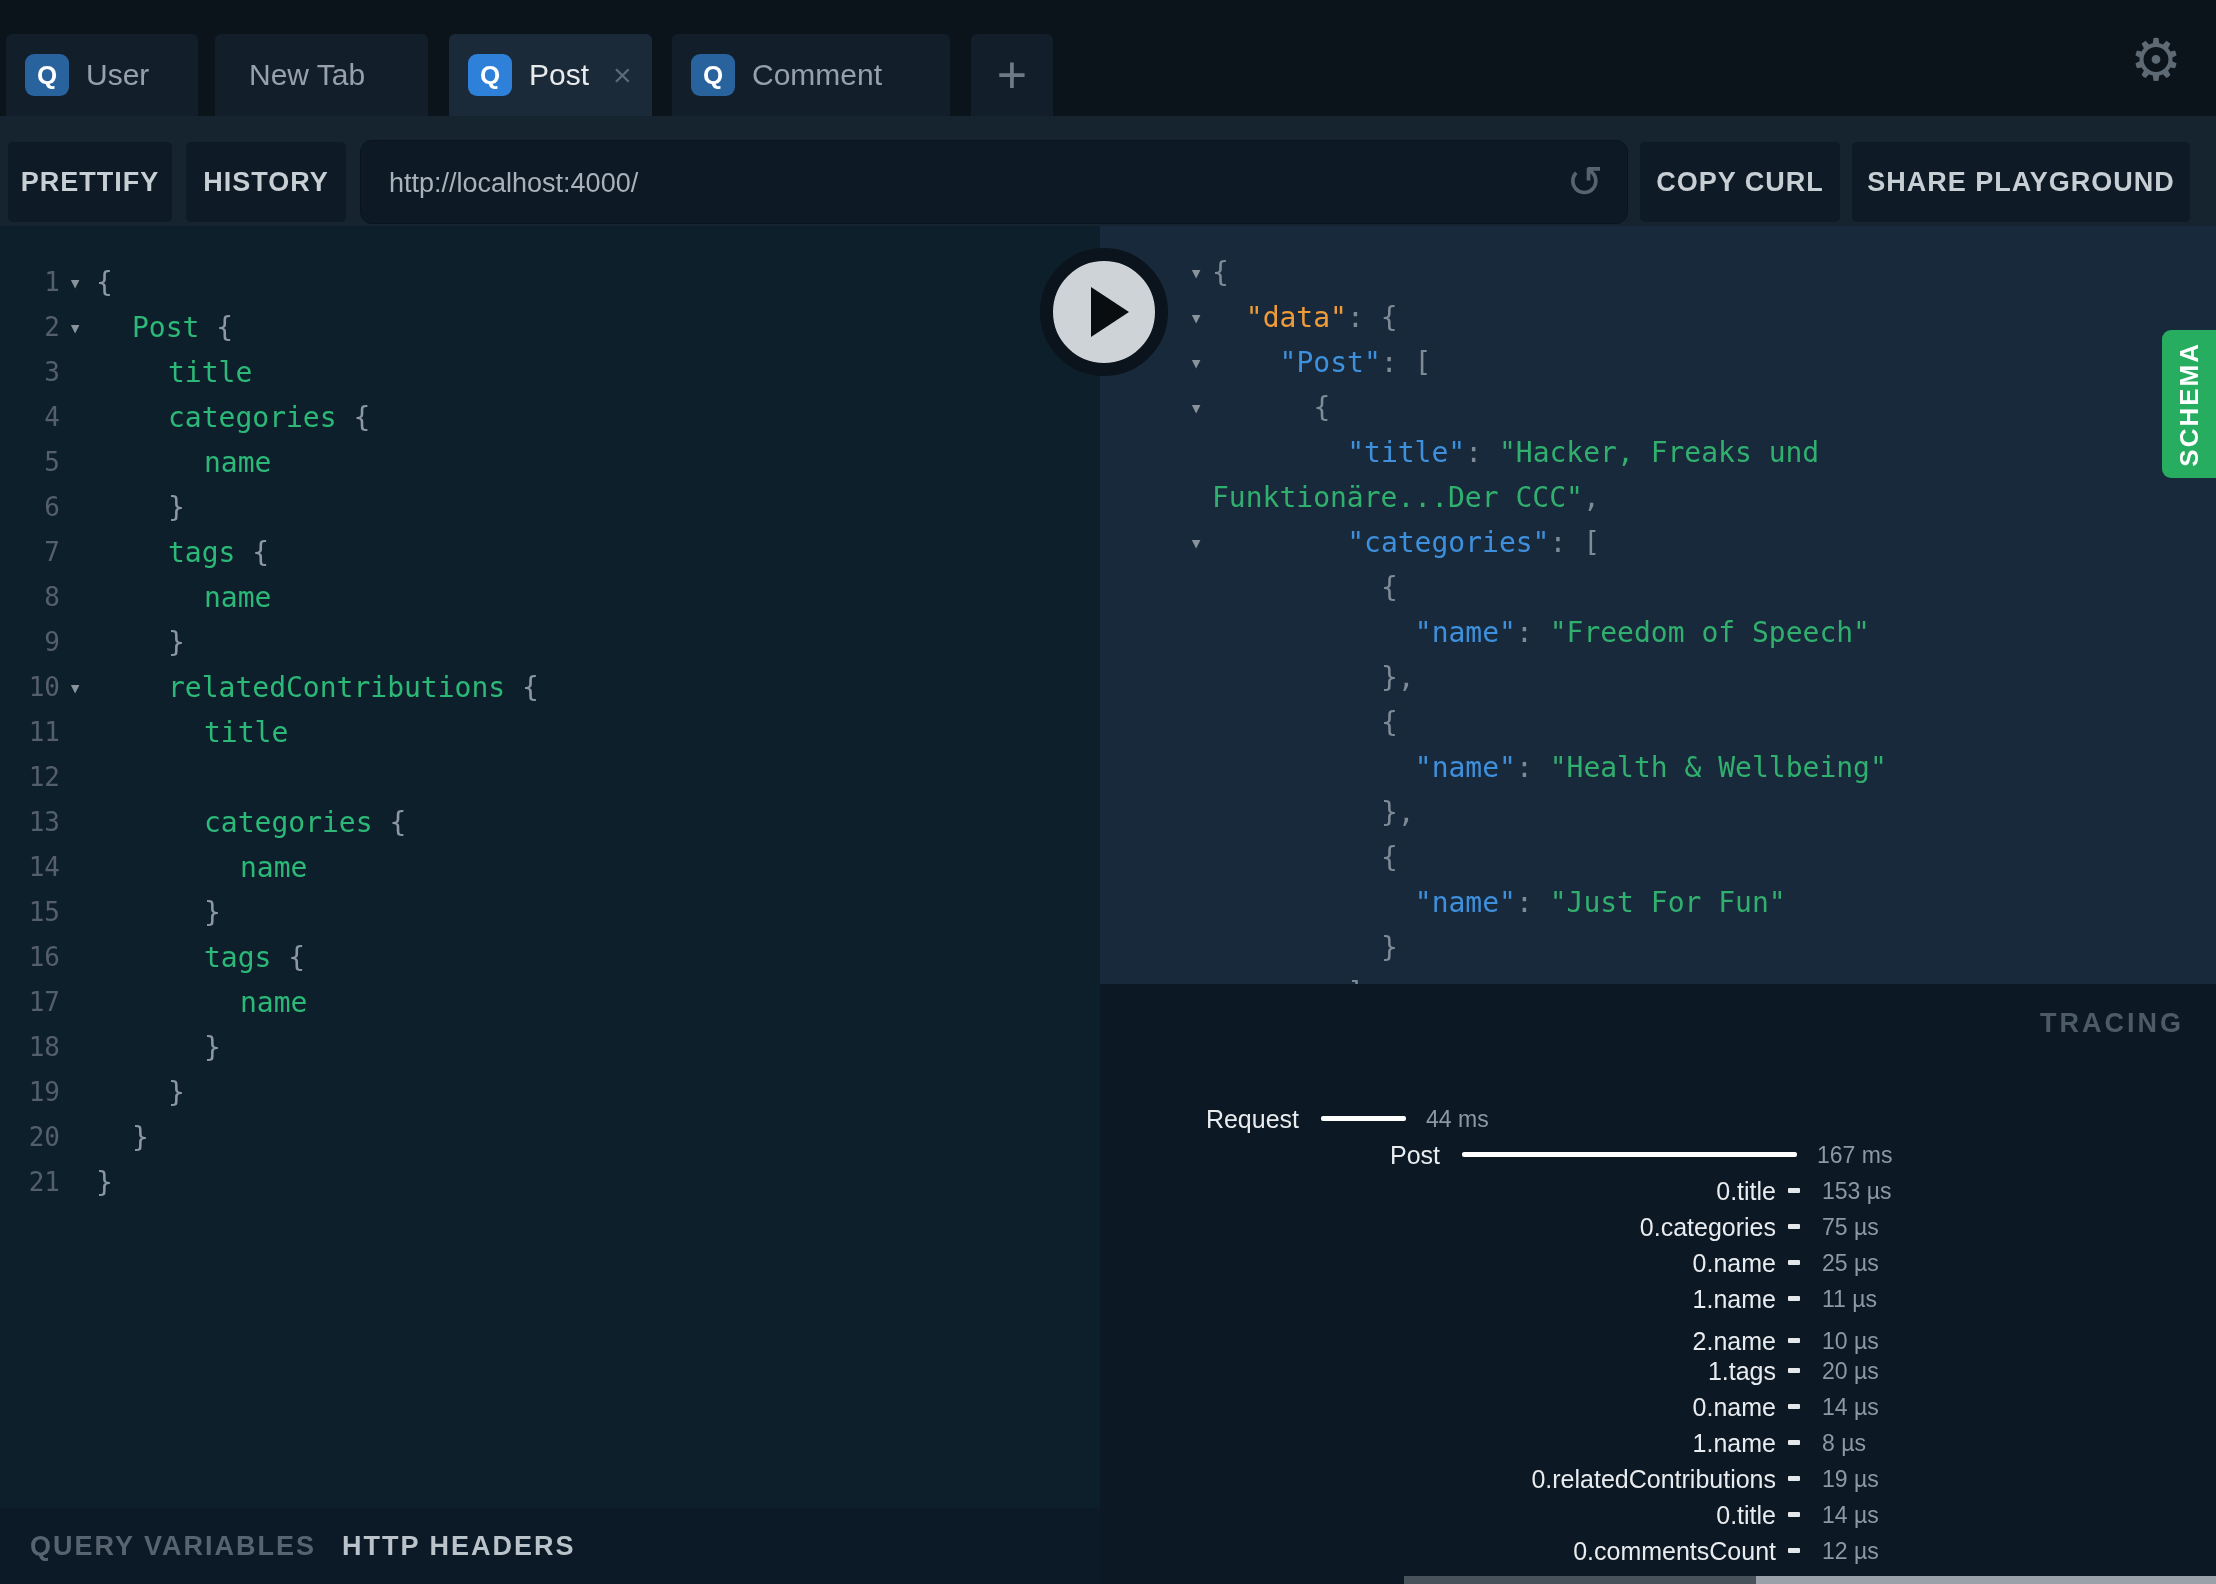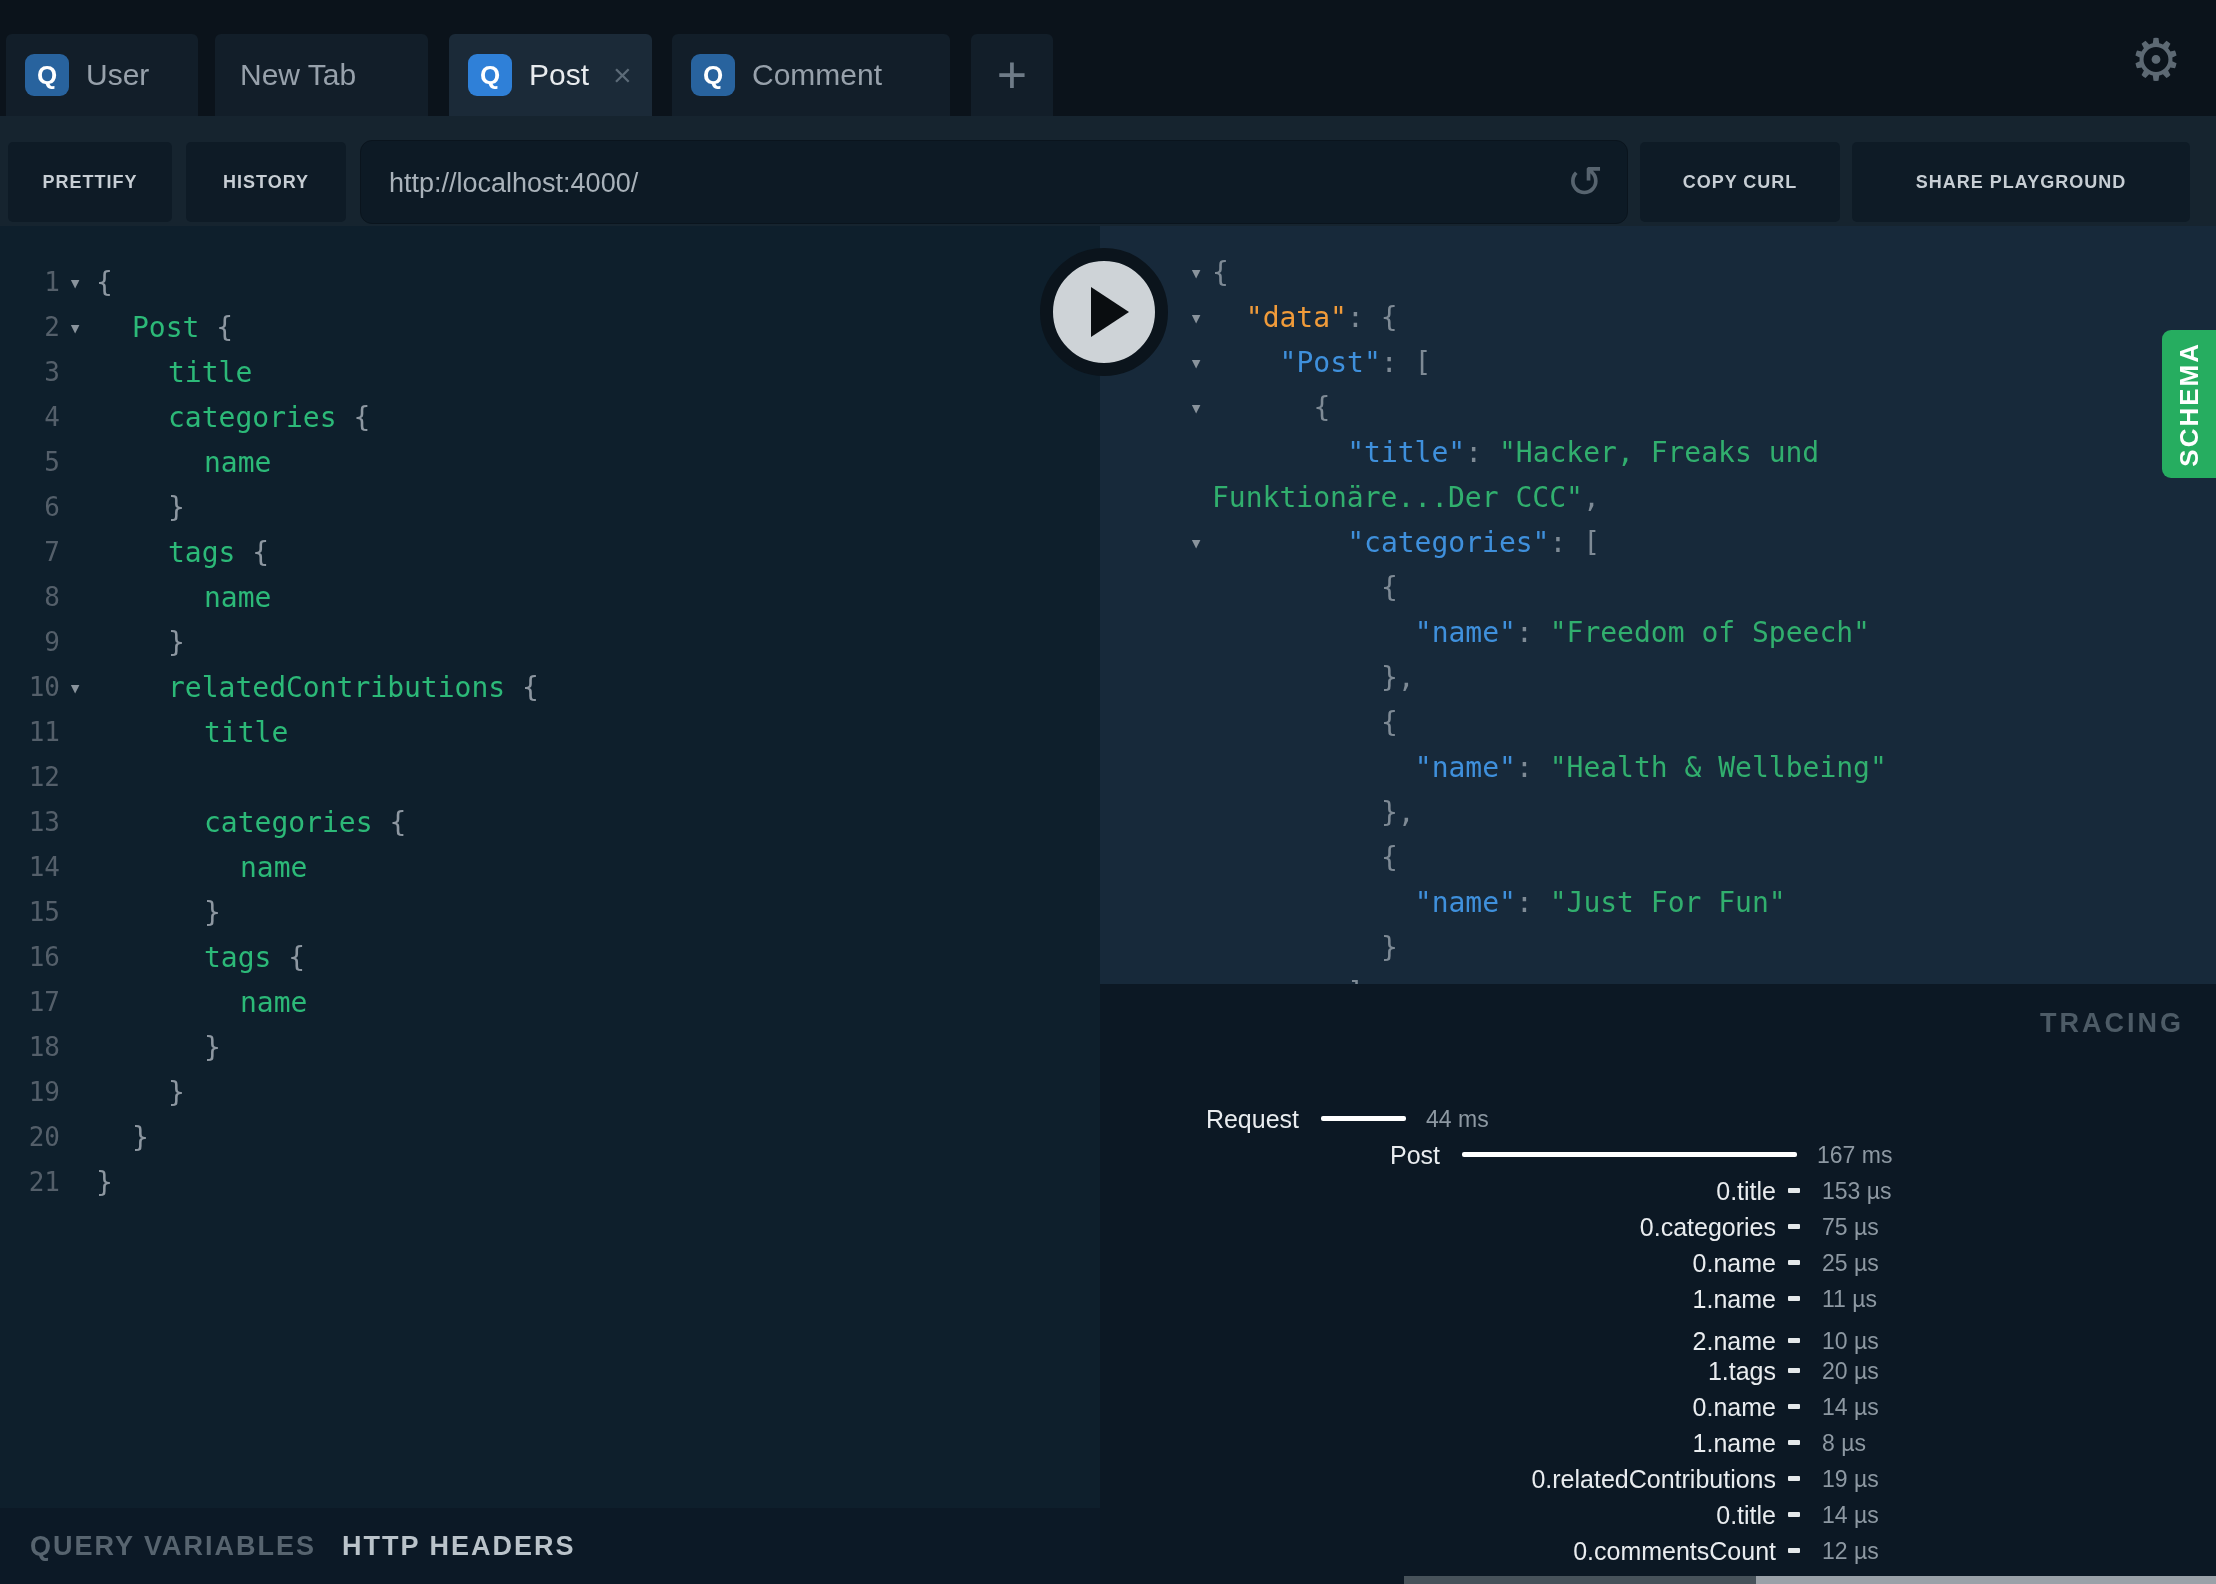--- a/index.html
+++ b/index.html
@@ -21,21 +21,21 @@
   .tab .tclose{font-size:32px;color:#5c6b78;margin-left:24px;line-height:1;}
   #add-tab{position:absolute;left:971px;top:34px;width:82px;height:82px;
        background:#121e29;border-radius:6px 6px 0 0;color:#6e7b87;font-size:52px;
        display:flex;align-items:center;justify-content:center;cursor:pointer;}
   #gear{position:absolute;left:2128px;top:28px;width:56px;height:64px;color:#5d6973;
        font-size:58px;line-height:64px;text-align:center;cursor:pointer;}
 
   
   #toolbar{left:0;top:116px;width:2216px;height:110px;background:#16242f;}
   .tbtn{position:absolute;top:26px;height:80px;background:#0e1b26;border-radius:5px;
-        color:#c7ced4;font-size:18px;font-weight:bold;letter-spacing:1px;
+        color:#c7ced4;font-size:27px;font-weight:bold;letter-spacing:1px;
         display:flex;align-items:center;justify-content:center;cursor:pointer;}
   #url-wrap{position:absolute;left:360px;top:24px;width:1268px;height:84px;
         background:#0d1a25;border-radius:12px;border:1px solid #0a141d;box-sizing:border-box;}
   #url-input{position:absolute;left:26px;top:0;width:1150px;height:82px;background:transparent;
         border:none;outline:none;color:#a9b2ba;font-size:27px;font-family:"Liberation Sans",sans-serif;}
   #refresh{position:absolute;right:18px;top:14px;width:48px;height:54px;color:#57646f;
         font-size:44px;line-height:54px;text-align:center;cursor:pointer;}
 
   
   #editor{left:0;top:226px;width:1100px;height:1282px;background:#0e1f2c;overflow:hidden;
@@ -95,21 +95,21 @@
 </head>
 <body>
 
 <div id="topbar" class="abs">
   <div id="tabs-host">
       <div class="tab" style="left: 6px; width: 192px;">
         <div class="badge">Q</div>
         <span class="tlabel">User</span>
       </div>
       <div class="tab" style="left: 215px; width: 213px;">
-        <span class="tlabel" style="margin-left: 25px;">New Tab</span>
+        <span class="tlabel" style="margin-left: 34px;">New Tab</span>
       </div>
       <div class="tab active" style="left: 449px; width: 203px;">
         <div class="badge">Q</div>
         <span class="tlabel">Post</span>
         <span class="tclose">×</span>
       </div>
       <div class="tab" style="left: 672px; width: 278px;">
         <div class="badge">Q</div>
         <span class="tlabel">Comment</span>
       </div>

